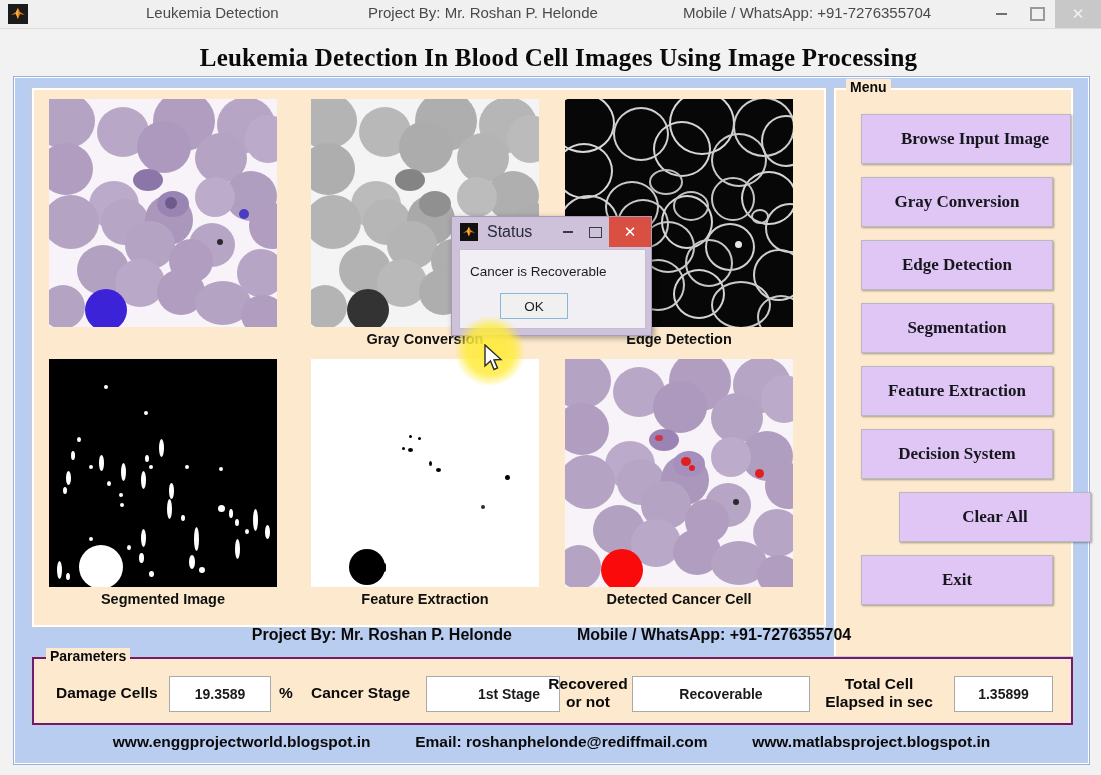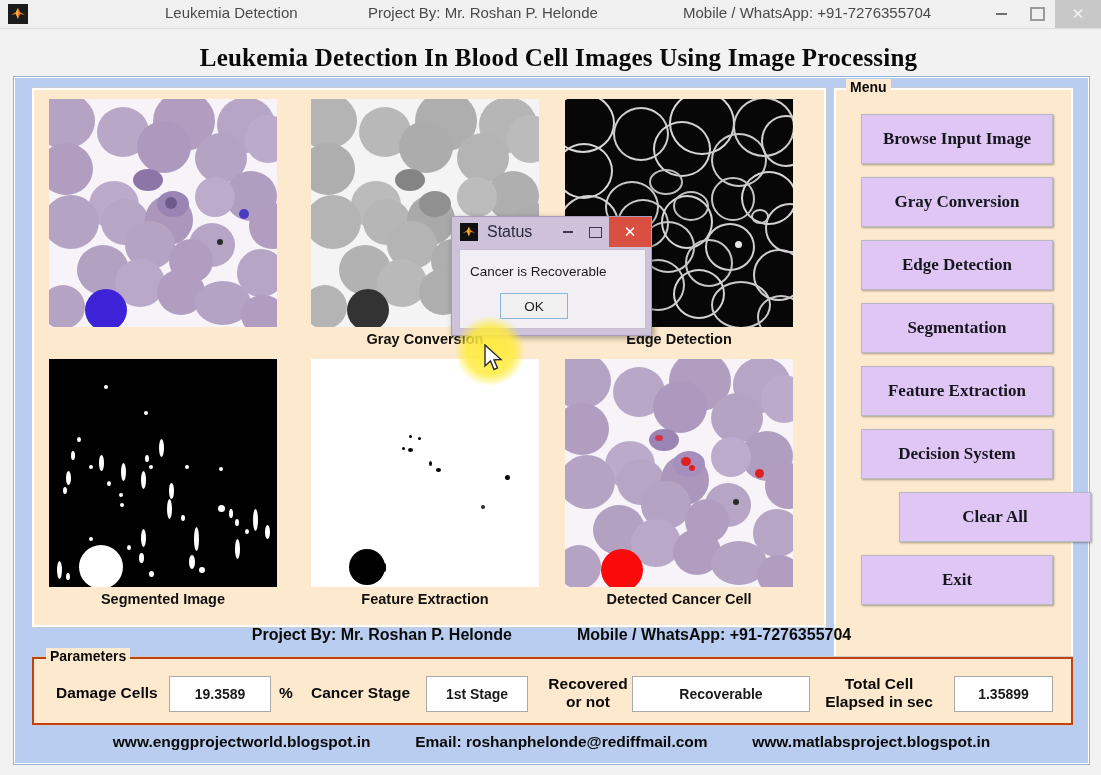--- a/index.html
+++ b/index.html
@@ -17,21 +17,21 @@
     background:#f0f0f0;border-bottom:1px solid #dcdcdc;
     display:flex;align-items:center;
   }
   .tb-icon{
     width:20px;height:20px;margin-left:8px;background:#1b1b1b;
     display:flex;align-items:center;justify-content:center;flex:0 0 auto;
   }
   .tb-icon svg{display:block;}
   .tb-texts{flex:1 1 auto;display:flex;align-items:center;height:28px;position:relative;}
   .tb-t{position:absolute;font-size:15px;color:#4a4a4a;white-space:nowrap;top:4px;}
-  .tb-t1{left:137px;text-align:center;}
+  .tb-t1{left:118px;text-align:center;}
   .tb-t2{left:340px;}
   .tb-t3{left:655px;}
   .tb-ctrls{display:flex;align-items:stretch;height:28px;flex:0 0 auto;}
   .tb-btn{width:36px;display:flex;align-items:center;justify-content:center;color:#8d8d8d;font-size:13px;}
   .tb-close{width:46px;background:#c8c8c8;color:#f3f3f3;font-size:15px;}
   .tb-min-glyph{width:11px;height:2px;background:#6f6f6f;display:block;}
   .tb-max-glyph{width:11px;height:10px;border:2px solid #9a9a9a;display:block;}
 
   
   .heading{
@@ -98,21 +98,21 @@
   .credit{
     position:absolute;left:0;top:549px;width:1075px;text-align:center;
     font-size:16px;font-weight:bold;color:#0a0a0a;
   }
   .credit span{display:inline-block;}
   .credit .gap{width:56px;}
 
   
   .param-panel{
     position:absolute;left:18px;top:580px;width:1037px;height:64px;
-    background:#fde9cd;border:2px solid #c2410c;outline:1px solid #c9ccd1;
+    background:#fde9cd;border:2px solid #701a75;outline:1px solid #c9ccd1;
   }
   .param-legend{
     position:absolute;left:12px;top:-11px;background:#fde9cd;padding:0 4px;
     font-size:14px;font-weight:bold;color:#0a0a0a;
   }
   .plabel{position:absolute;font-size:15.5px;font-weight:bold;color:#0a0a0a;line-height:17px;}
   .pbox{
     position:absolute;background:#ffffff;border:1px solid #a9a9a9;
     display:flex;align-items:center;justify-content:center;
     font-size:14px;font-weight:bold;color:#1a1a1a;
@@ -396,21 +396,21 @@
           <div class="rbc" style="left:190px;top:110px;width:9px;height:9px;background:#e02020;"></div>
           <div class="rbc" style="left:168px;top:140px;width:6px;height:6px;background:#2a2a2a;"></div>
           <div class="rbc" style="left:36px;top:190px;width:42px;height:42px;background:#fa0a0a;"></div>
         </div>
         <div class="cap">Detected Cancer Cell</div>
       </div>
     </div>
 
     <div class="menu-panel">
       <div class="menu-legend">Menu</div>
-      <div class="mbtn" style="top:24px;">Browse Input Image</div>
+      <div class="mbtn" style="top:24px;padding-left:18px;">Browse Input Image</div>
       <div class="mbtn" style="top:87px;">Gray Conversion</div>
       <div class="mbtn" style="top:150px;">Edge Detection</div>
       <div class="mbtn" style="top:213px;text-align:center;">Segmentation</div>
       <div class="mbtn" style="top:276px;">Feature Extraction</div>
       <div class="mbtn" style="top:339px;">Decision System</div>
       <div class="mbtn" style="top:402px;margin-left:38px;">Clear All</div>
       <div class="mbtn" style="top:465px;">Exit</div>
     </div>
 
     <div class="credit">
@@ -420,21 +420,21 @@
     </div>
 
     <div class="param-panel">
       <div class="param-legend">Parameters</div>
 
       <div class="plabel" style="left:22px;top:25px;">Damage Cells</div>
       <div class="pbox" style="left:135px;top:17px;width:100px;height:34px;">19.3589</div>
       <div class="plabel" style="left:245px;top:25px;">%</div>
 
       <div class="plabel" style="left:277px;top:25px;">Cancer Stage</div>
-      <div class="pbox" style="left:392px;top:17px;width:100px;height:34px;">1st Stage</div>
+      <div class="pbox" style="left:392px;top:17px;width:100px;height:34px;padding-left:32px;">1st Stage</div>
 
       <div class="plabel" style="left:505px;top:16px;text-align:center;width:98px;">Recovered</div>
       <div class="plabel" style="left:505px;top:34px;text-align:center;width:98px;">or not</div>
       <div class="pbox" style="left:598px;top:17px;width:176px;height:34px;">Recoverable</div>
 
       <div class="plabel" style="left:780px;top:16px;text-align:center;width:130px;">Total Cell</div>
       <div class="plabel" style="left:780px;top:34px;text-align:center;width:130px;">Elapsed in sec</div>
       <div class="pbox" style="left:920px;top:17px;width:97px;height:34px;">1.35899</div>
     </div>
 

